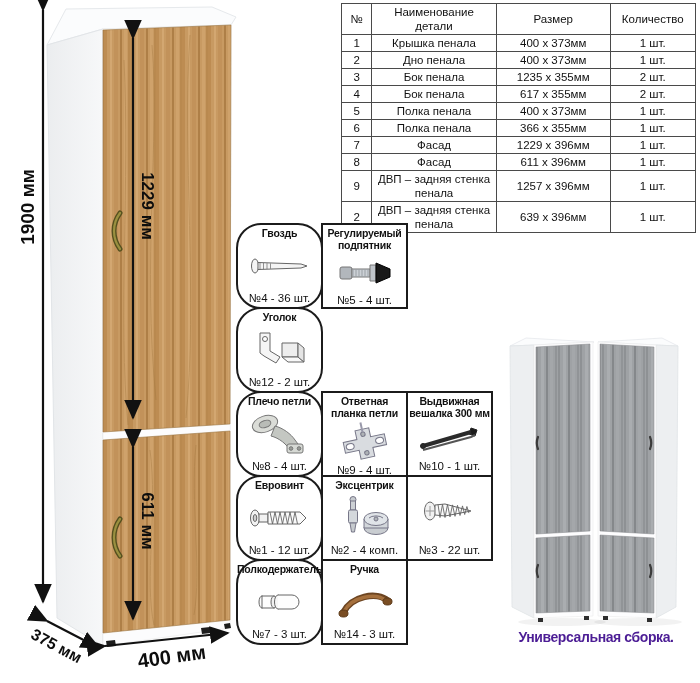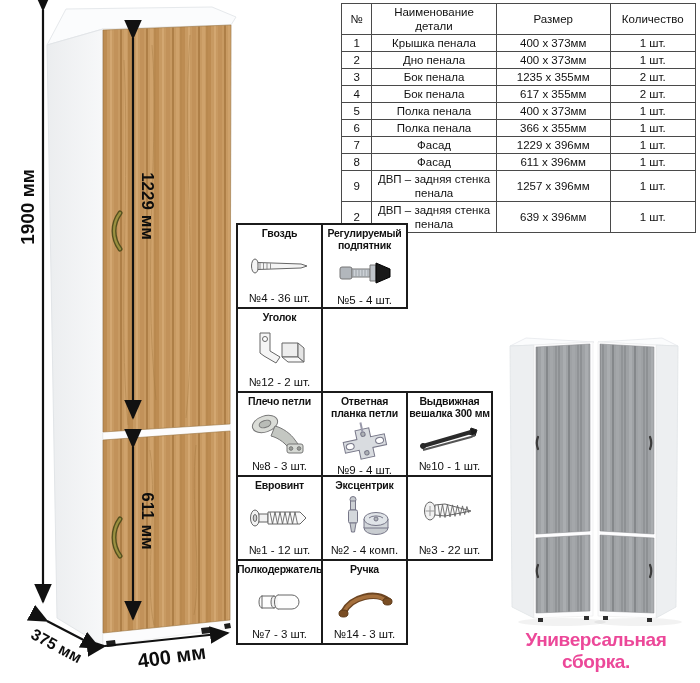--- a/index.html
+++ b/index.html
@@ -20,34 +20,34 @@
   .parts tr { height:16px; }
   .parts td.al { text-align:center; }
   
   .hw-grid { position:absolute; left:236px; top:223px; }
   .hw-row { display:flex; }
   .hw-cell {
     box-sizing:border-box; width:87px; height:86px;
     border:2px solid #1b1b1b; margin-left:-2px; margin-top:-2px;
     display:flex; flex-direction:column; align-items:center; background:#fff;
   }
-  .hw-row .hw-cell:first-child { margin-left:0; }
+  .hw-row .hw-cell:first-child { margin-left:0;border-radius:25px; }
   .hw-row:first-child .hw-cell { margin-top:0; }
   .hw-title {
     font-weight:bold; font-size:10.5px; line-height:1.12; text-align:center;
     padding:3px 1px 0 1px; letter-spacing:-0.2px;
   }
   .hw-icon { flex:1; display:flex; align-items:center; justify-content:center; }
   .hw-count { font-weight:normal; font-size:11.5px; padding-bottom:3px; }
   
   #cabinet-svg { position:absolute; left:0; top:0; }
   #assembled-svg { position:absolute; left:492px; top:333px; }
   .caption {
     position:absolute; left:492px; top:629px; width:208px; text-align:center;
-    font-weight:bold; font-size:19px; letter-spacing:-0.4px; color:#ec4899;
+    font-weight:bold; font-size:14px; letter-spacing:-0.4px; color:#4c1d95;
   }
   svg text { font-family:"Liberation Sans", sans-serif; fill:#0d0d0d; }
 </style>
 </head>
 <body>
 
 <div id="root">
 
   <svg id="cabinet-svg" width="250" height="683" viewBox="0 0 250 683">
     <defs>
@@ -248,21 +248,21 @@
               <g fill="#cfd2cd" stroke="#777">
                 <ellipse cx="14" cy="12" rx="13" ry="8" transform="rotate(-18 14 12)" fill="#dadcd7"></ellipse>
                 <ellipse cx="14" cy="12" rx="6" ry="3.5" transform="rotate(-18 14 12)" fill="#b9bcb7"></ellipse>
                 <path d="M24,14 c8,2 16,8 20,14 l6,8 -10,4 c-4,-8 -12,-14 -20,-16 z" fill="#c4c7c2"></path>
                 <rect x="36" y="32" width="16" height="9" rx="2" fill="#d6d9d4"></rect>
                 <circle cx="40" cy="36.5" r="1.8" fill="#9a9d98"></circle>
                 <circle cx="48" cy="36.5" r="1.8" fill="#9a9d98"></circle>
               </g>
             </svg>
           </div>
-          <div class="hw-count">№8 - 3 шт.</div>
+          <div class="hw-count">№8 - 4 шт.</div>
         </div>
         <div class="hw-cell">
           <div class="hw-title">Ответная планка петли</div>
           <div class="hw-icon">
             <svg width="54" height="44" viewBox="0 0 54 44">
               <g transform="rotate(-12 27 24)" fill="#d9dce0" stroke="#778">
                 <path d="M6,18 h14 v-9 h14 v9 h14 v11 h-14 v9 h-14 v-9 h-14 z"></path>
                 <ellipse cx="12" cy="23.5" rx="4" ry="3" fill="#fff"></ellipse>
                 <ellipse cx="42" cy="23.5" rx="4" ry="3" fill="#fff"></ellipse>
                 <circle cx="27" cy="14" r="2.2" fill="#aeb2b6"></circle>

